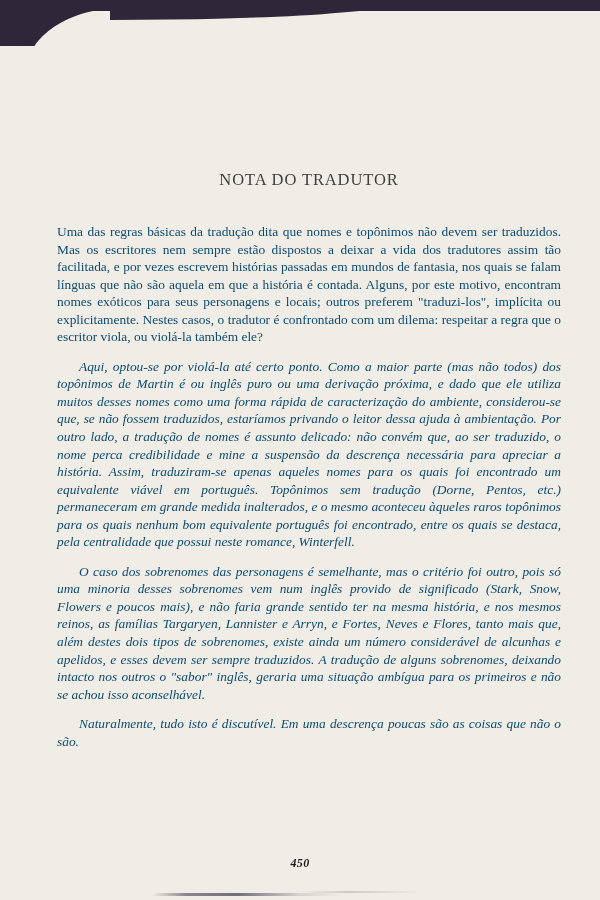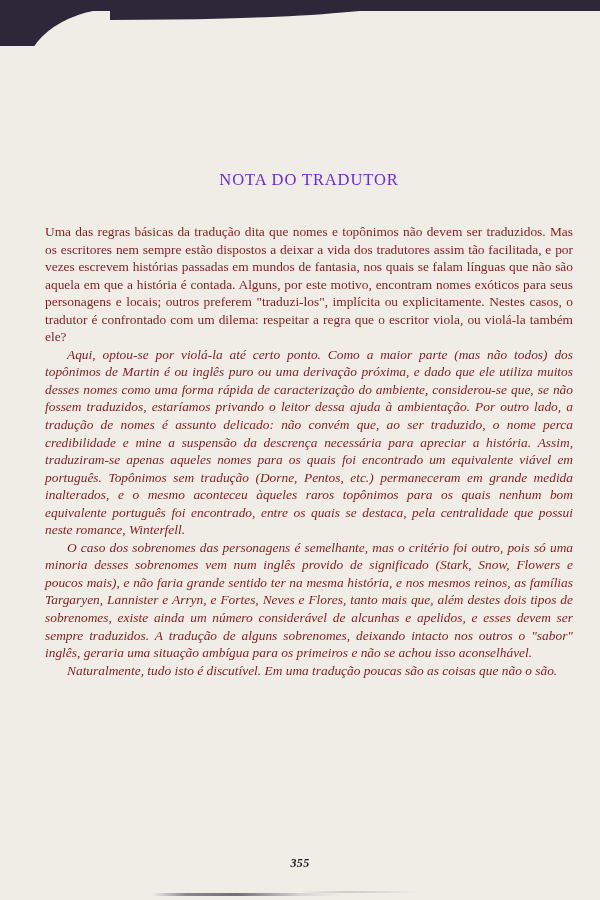--- a/index.html
+++ b/index.html
@@ -115,33 +115,33 @@
     z-index: 1;
   }
 
   .page-heading {
     margin: 0;
     padding-top: 170px;
     text-align: center;
     font-size: 16.5px;
     font-weight: 400;
     letter-spacing: 0.9px;
-    color: #6d28d9;
+    color: #404040;
     font-family: "Liberation Serif", "DejaVu Serif", serif;
   }
 
   .body-text {
     margin-top: 33px;
   }
 
   .body-text p {
-    margin: 0;
+    margin: 12px;
     font-size: 13.4px;
     line-height: 17.55px;
-    color: #7f1d1d;
+    color: #0c4a6e;
     text-align: justify;
     text-justify: inter-word;
     hyphens: manual;
     -webkit-hyphens: manual;
   }
   .body-text p.indent {
     text-indent: 22px;
     font-style: italic;
   }
 
@@ -170,23 +170,23 @@
   <div class="top-band"></div>
 
   <div class="content">
 
     <h1 class="page-heading">NOTA DO TRADUTOR</h1>
 
     <div class="body-text">
       <p>Uma das regras básicas da tradução dita que nomes e topônimos não devem ser traduzidos. Mas os escritores nem sempre estão dispostos a deixar a vida dos tradutores assim tão facilitada, e por vezes escrevem histórias passadas em mundos de fantasia, nos quais se falam línguas que não são aquela em que a história é contada. Alguns, por este motivo, encontram nomes exóticos para seus personagens e locais; outros preferem "traduzi-los", implícita ou explicitamente. Nestes casos, o tradutor é confrontado com um dilema: respeitar a regra que o escritor viola, ou violá-la também ele?</p>
       <p class="indent">Aqui, optou-se por violá-la até certo ponto. Como a maior parte (mas não todos) dos topônimos de Martin é ou inglês puro ou uma derivação próxima, e dado que ele utiliza muitos desses nomes como uma forma rápida de caracterização do ambiente, considerou-se que, se não fossem traduzidos, estaríamos privando o leitor dessa ajuda à ambientação. Por outro lado, a tradução de nomes é assunto delicado: não convém que, ao ser traduzido, o nome perca credibilidade e mine a suspensão da descrença necessária para apreciar a história. Assim, traduziram-se apenas aqueles nomes para os quais foi encontrado um equivalente viável em português. Topônimos sem tradução (Dorne, Pentos, etc.) permaneceram em grande medida inalterados, e o mesmo aconteceu àqueles raros topônimos para os quais nenhum bom equivalente português foi encontrado, entre os quais se destaca, pela centralidade que possui neste romance, Winterfell.</p>
       <p class="indent">O caso dos sobrenomes das personagens é semelhante, mas o critério foi outro, pois só uma minoria desses sobrenomes vem num inglês provido de significado (Stark, Snow, Flowers e poucos mais), e não faria grande sentido ter na mesma história, e nos mesmos reinos, as famílias Targaryen, Lannister e Arryn, e Fortes, Neves e Flores, tanto mais que, além destes dois tipos de sobrenomes, existe ainda um número considerável de alcunhas e apelidos, e esses devem ser sempre traduzidos. A tradução de alguns sobrenomes, deixando intacto nos outros o "sabor" inglês, geraria uma situação ambígua para os primeiros e não se achou isso aconselhável.</p>
-      <p class="indent">Naturalmente, tudo isto é discutível. Em uma tradução poucas são as coisas que não o são.</p>
+      <p class="indent">Naturalmente, tudo isto é discutível. Em uma descrença poucas são as coisas que não o são.</p>
     </div>
 
   </div>
 
-  <div class="page-number">355</div>
+  <div class="page-number">450</div>
 
   <div class="bottom-smudge"></div>
   <div class="bottom-smudge2"></div>
 
 </div>
 
 </body></html>

